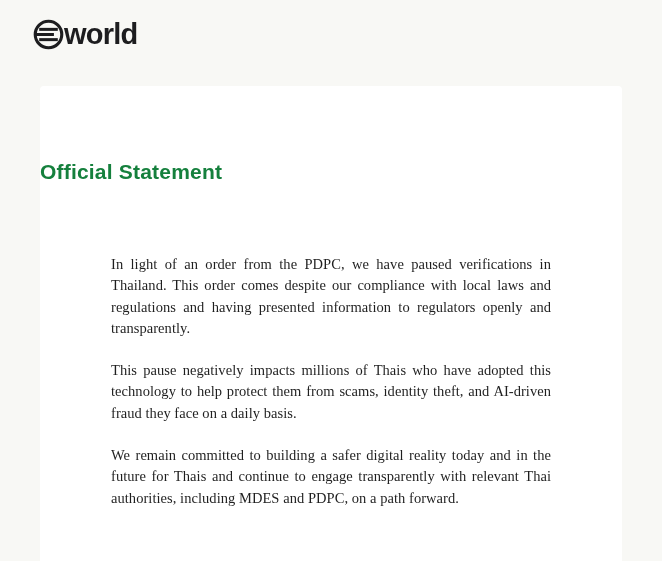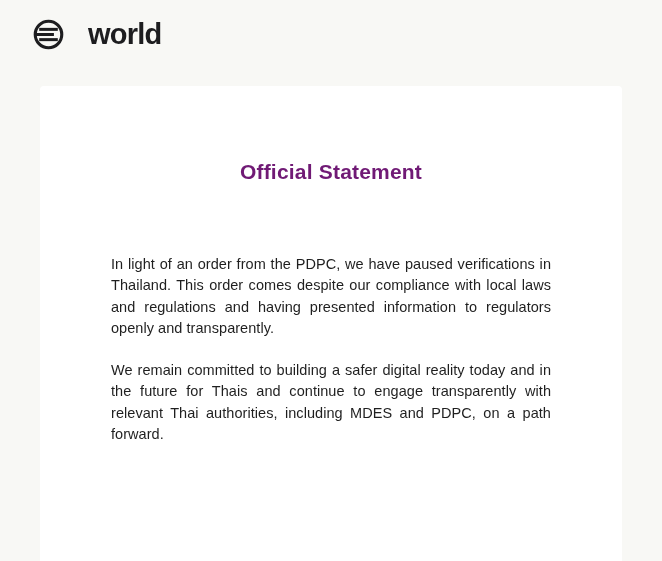--- a/index.html
+++ b/index.html
@@ -8,21 +8,21 @@
   }
   body {
     width: 662px; height: 561px;
     overflow: hidden;
     background: #F8F8F5;
     font-family: "Liberation Sans", sans-serif;
   }
   .header {
     display: flex;
     align-items: center;
-    gap: 24px;
+    gap: 0;
     padding: 19px 0 0 33px;
   }
   .logo-icon { display: inline-flex; }
   .logo-icon svg { display: block; }
   .wordmark {
     font-size: 29px;
     font-weight: 700;
     color: #1D1D1F;
     letter-spacing: -0.8px;
     line-height: 31px;
@@ -30,30 +30,31 @@
   .card {
     width: 582px;
     margin: 36px 0 0 40px;
     background: #FFFFFF;
     border-radius: 4px;
     height: 640px; 
     padding-top: 72px;
   }
   .statement-title {
     margin: 0 0 68px 0;
-    text-align: center;
+    text-align: left;
     font-size: 21px;
     line-height: 28px;
     font-weight: 600;
-    color: #701a75;
+    color: #15803d;
     letter-spacing: 0.2px;
   }
   .content {
     width: 440px;
     margin: 8px auto;
+    font-family: Liberation Serif, serif;
   }
   .content p {
     margin: 0 0 21px 0;
     font-size: 14.5px;
     line-height: 21.3px;
     color: #1F1F1F;
     text-align: justify;
     letter-spacing: 0.05px;
   }
 </style>
@@ -69,15 +70,16 @@
       <line x1="6.4" y1="21.3" x2="25.6" y2="21.3" stroke="#1D1D1F" stroke-width="3.1"></line>
     </svg>
   </span>
   <span class="wordmark">world</span>
 </div>
 
 <div class="card">
   <h1 class="statement-title">Official Statement</h1>
   <div class="content">
     <p>In light of an order from the PDPC, we have paused verifications in Thailand. This order comes despite our compliance with local laws and regulations and having presented information to regulators openly and transparently.</p>
+    <p>This pause negatively impacts millions of Thais who have adopted this technology to help protect them from scams, identity theft, and AI-driven fraud they face on a daily basis.</p>
     <p>We remain committed to building a safer digital reality today and in the future for Thais and continue to engage transparently with relevant Thai authorities, including MDES and PDPC, on a path forward.</p>
   </div>
 </div>
 
 </body></html>

